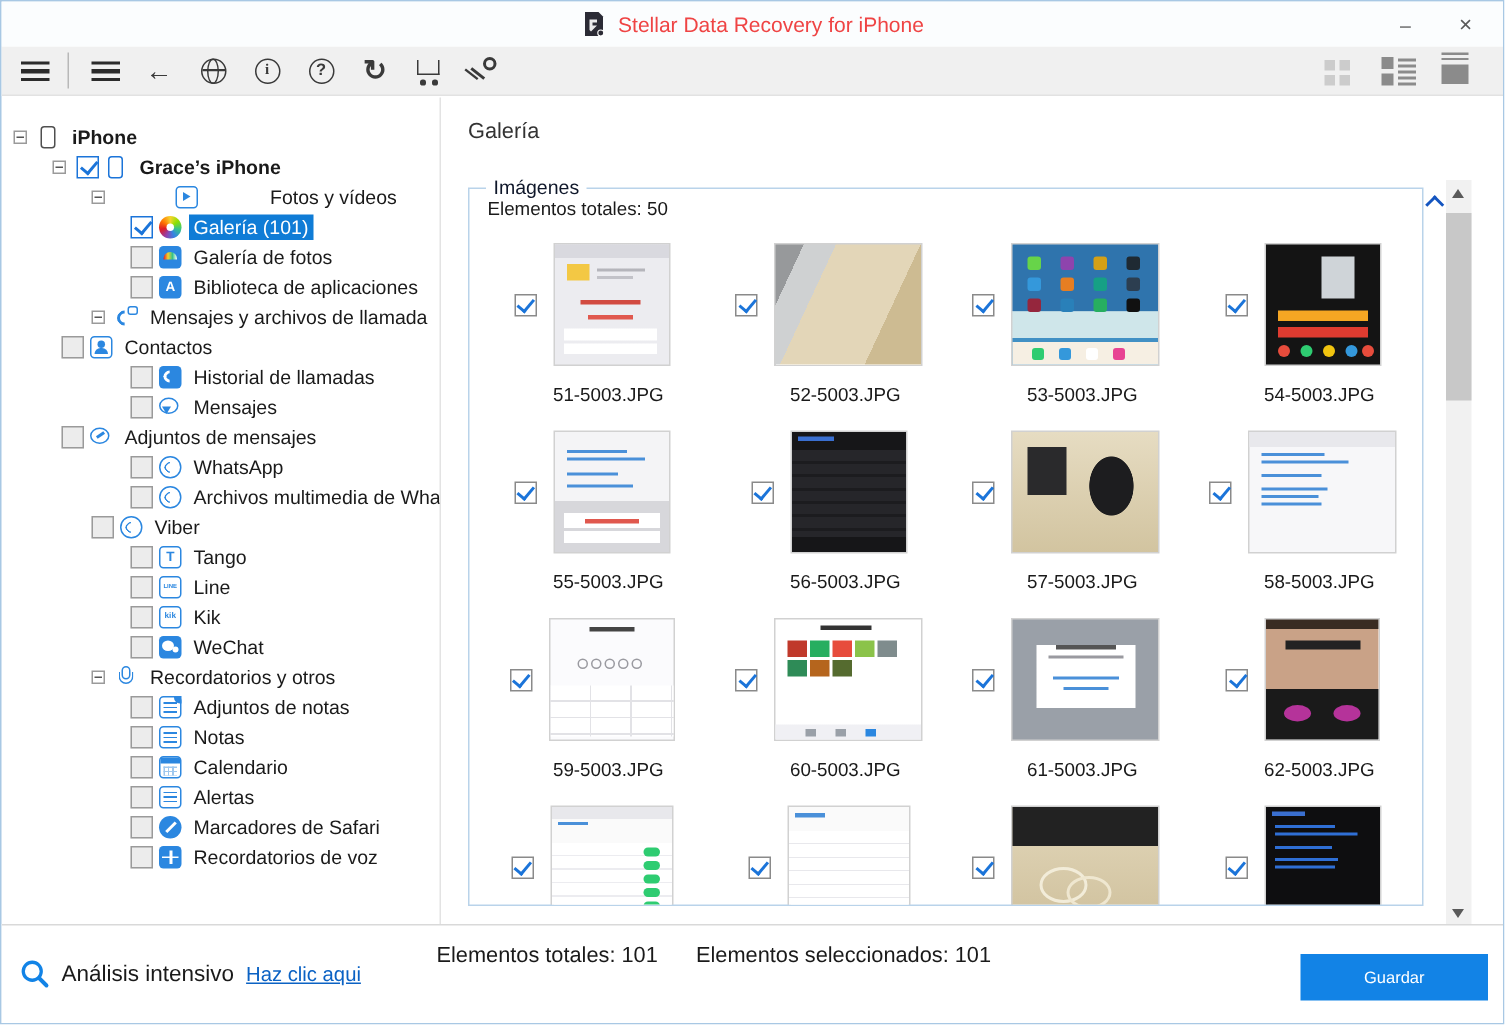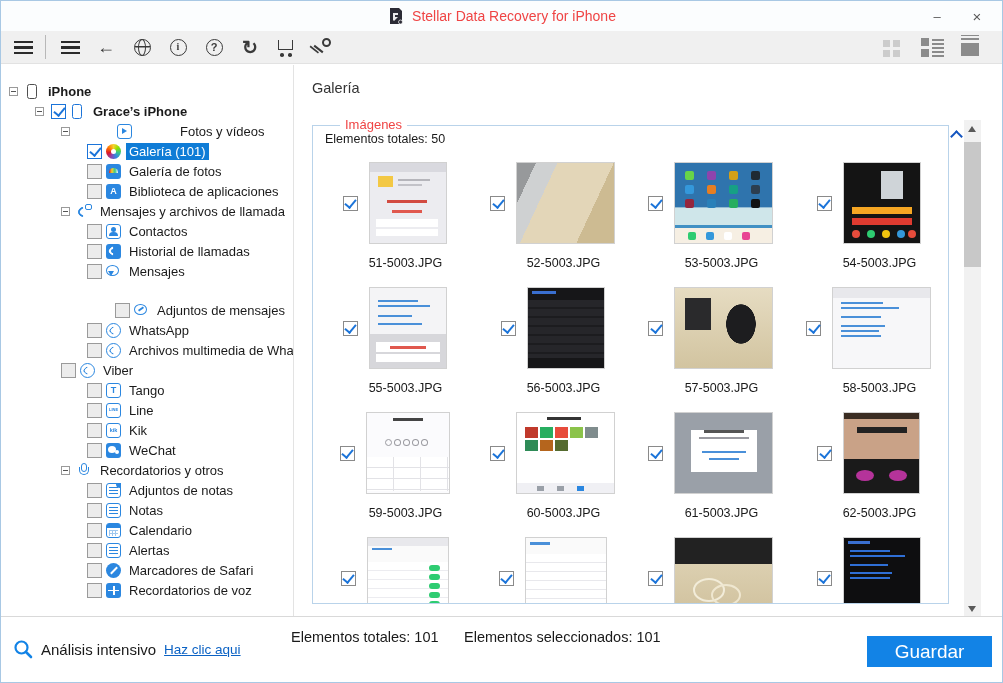--- a/index.html
+++ b/index.html
@@ -107,21 +107,21 @@
      background:repeating-linear-gradient(90deg,#9ec7ee 0 1px,transparent 1px 3px),repeating-linear-gradient(#9ec7ee 0 1px,transparent 1px 3px); }
   .ti-safari { border-radius:50%; background:#2b87e0; }
   .ti-safari::after { left:6.5px; top:3px; width:2px; height:9px; background:#fff; transform:rotate(45deg); }
   .ti-voice-memos { background:#2b87e0; }
   .ti-voice-memos::before { left:7px; top:3px; width:1.5px; height:9px; background:#fff; }
   .ti-voice-memos::after { left:2px; top:7px; width:11px; height:1.5px; background:#fff; }
 
   
   .main-title { position:absolute; left:17px; top:15px; font-size:14.5px; color:#333; }
   .group { position:absolute; left:17px; top:60px; width:637px; bottom:12px; border:1px solid #b9d3ea; background:#fff; overflow:hidden; }
-  .legend { position:absolute; top:52px; left:29px; background:#fff; color:#ef4444; padding:0 5px; font-size:13px; z-index:3;margin-left:16px; }
+  .legend { position:absolute; top:52px; left:29px; background:#fff; color:#0f172a; padding:0 5px; font-size:13px; z-index:3; }
   .group-total { position:absolute; left:12px; top:6px; font-size:12.5px; color:#1a1a1a; }
   .collapse-caret { position:absolute; right:41px; top:64px; width:9px; height:9px; cursor:pointer; }
   .collapse-caret::after { content:""; position:absolute; left:0; top:3px; width:7px; height:7px; border:2px solid #1455c0; border-right:none; border-bottom:none; transform:rotate(45deg); }
 
   
   .grid { position:absolute; left:2px; top:26px; width:632px; display:flex; flex-wrap:wrap; }
   .cell { width:158px; height:125px; display:flex; flex-direction:column; align-items:center; }
   .trow { height:102px; display:flex; align-items:center; justify-content:center; gap:8px; width:100%; }
   .flabel { font-size:12.5px; color:#1a1a1a; padding-left:23px; margin-top:2px; }
   .thumb { height:80px; flex:none; position:relative; overflow:hidden; box-shadow:0 0 0 1px rgba(0,0,0,.18); background:#ddd; }
@@ -237,21 +237,21 @@
   .vs-arrow.down::after { content:""; position:absolute; left:4px; top:6px; border:4.5px solid transparent; border-top:6px solid #5a5a5a; border-bottom:none; }
   .vs-thumb { position:absolute; left:0; top:22px; width:17px; height:125px; background:#c8c8c8; }
 
   
   .footer { position:absolute; left:0; right:0; bottom:0; height:66px; border-top:1px solid #d9d9d9; background:#fff; }
   .scan { position:absolute; left:12px; top:22px; display:flex; align-items:center; gap:8px; }
   .scan-label { font-size:15px; color:#1a1a1a; }
   .scan-link { font-size:13.5px; color:#0b62c4; text-decoration:underline; cursor:pointer; }
   .ftotal { position:absolute; left:290px; top:12px; font-size:14.5px; color:#1a1a1a; }
   .fselected { position:absolute; left:463px; top:12px; font-size:14.5px; color:#1a1a1a; }
-  .save-btn { position:absolute; right:10px; top:19px; width:125px; height:31px; background:#1283e6; color:#fff; border:none; font-size:19px; font-family:"Liberation Sans",sans-serif; cursor:pointer; }
+  .save-btn { position:absolute; right:10px; top:19px; width:125px; height:31px; background:#1283e6; color:#fff; border:none; font-size:11px; font-family:"Liberation Sans",sans-serif; cursor:pointer; }
 </style>
 </head>
 <body>
 
 <div class="window">
 
   <div class="titlebar">
     <span class="logo">
       <svg width="17" height="18" viewBox="0 0 17 18">
           <path d="M3 1h9l3 3v13H3z" fill="#2b2b35"></path>
@@ -315,36 +315,36 @@
         <div class="tree-row" style="padding-left: 86px;">
           <span class="cb un"></span>
           <span class="ti ti-app-library"></span>
           <span class="tree-label">Biblioteca de aplicaciones</span>
         </div>
         <div class="tree-row" style="padding-left: 60px;">
           <span class="exp"></span>
           <span class="ti ti-calls-group"></span>
           <span class="tree-label">Mensajes y archivos de llamada</span>
         </div>
-        <div class="tree-row" style="padding-left: 86px;">
+        <div class="tree-row" style="padding-left: 40px;">
           <span class="cb un"></span>
           <span class="ti ti-contacts"></span>
           <span class="tree-label">Contactos</span>
         </div>
         <div class="tree-row" style="padding-left: 86px;">
           <span class="cb un"></span>
           <span class="ti ti-call-history"></span>
           <span class="tree-label">Historial de llamadas</span>
         </div>
         <div class="tree-row" style="padding-left: 86px;">
           <span class="cb un"></span>
           <span class="ti ti-messages"></span>
           <span class="tree-label">Mensajes</span>
         </div>
-        <div class="tree-row" style="padding-left: 114px; margin-top: 19px;">
+        <div class="tree-row" style="padding-left: 40px;">
           <span class="cb un"></span>
           <span class="ti ti-message-attachments"></span>
           <span class="tree-label">Adjuntos de mensajes</span>
         </div>
         <div class="tree-row" style="padding-left: 86px;">
           <span class="cb un"></span>
           <span class="ti ti-whatsapp"></span>
           <span class="tree-label">WhatsApp</span>
         </div>
         <div class="tree-row" style="padding-left: 86px;">

